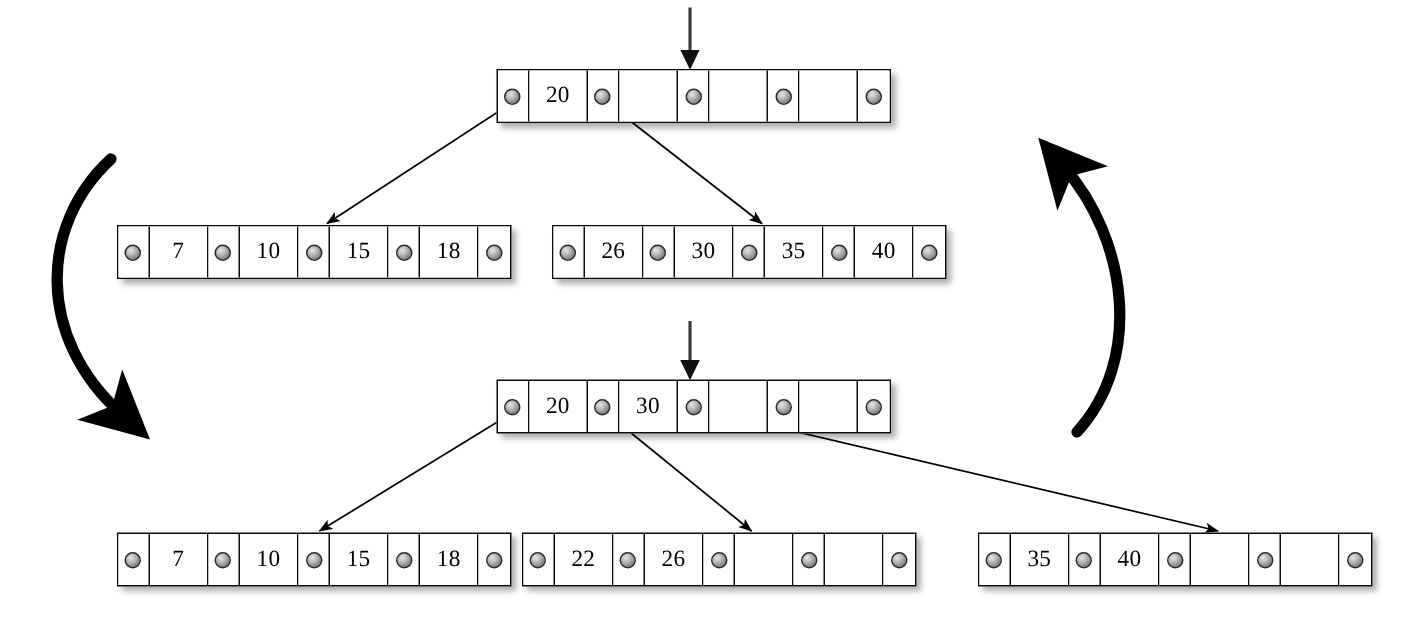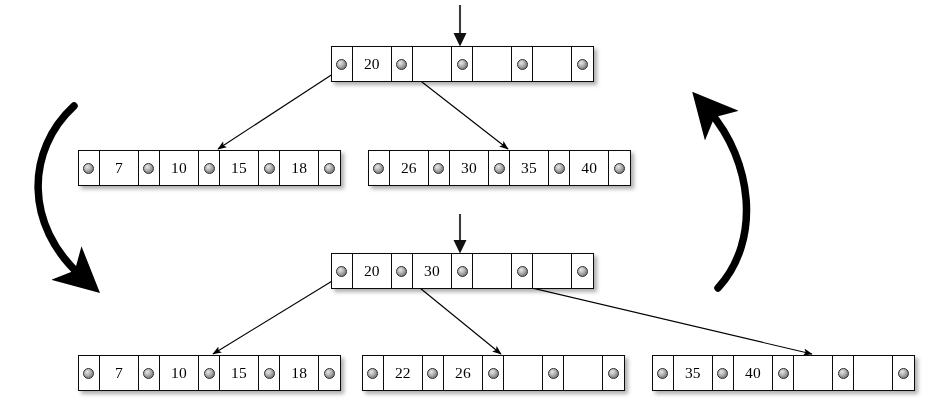--- a/index.html
+++ b/index.html
@@ -161,21 +161,21 @@
         </div>
         <div class="cell key">15</div>
         <div class="cell ptr">
           <div class="dot"></div>
         </div>
         <div class="cell key">18</div>
         <div class="cell ptr">
           <div class="dot"></div>
         </div>
       </div>
-      <div class="node" style="left: 362px; top: 355px; width: 261px; height: 34px;">
+      <div class="node" style="left: 348px; top: 355px; width: 261px; height: 34px;">
         <div class="cell ptr">
           <div class="dot"></div>
         </div>
         <div class="cell key">22</div>
         <div class="cell ptr">
           <div class="dot"></div>
         </div>
         <div class="cell key">26</div>
         <div class="cell ptr">
           <div class="dot"></div>

